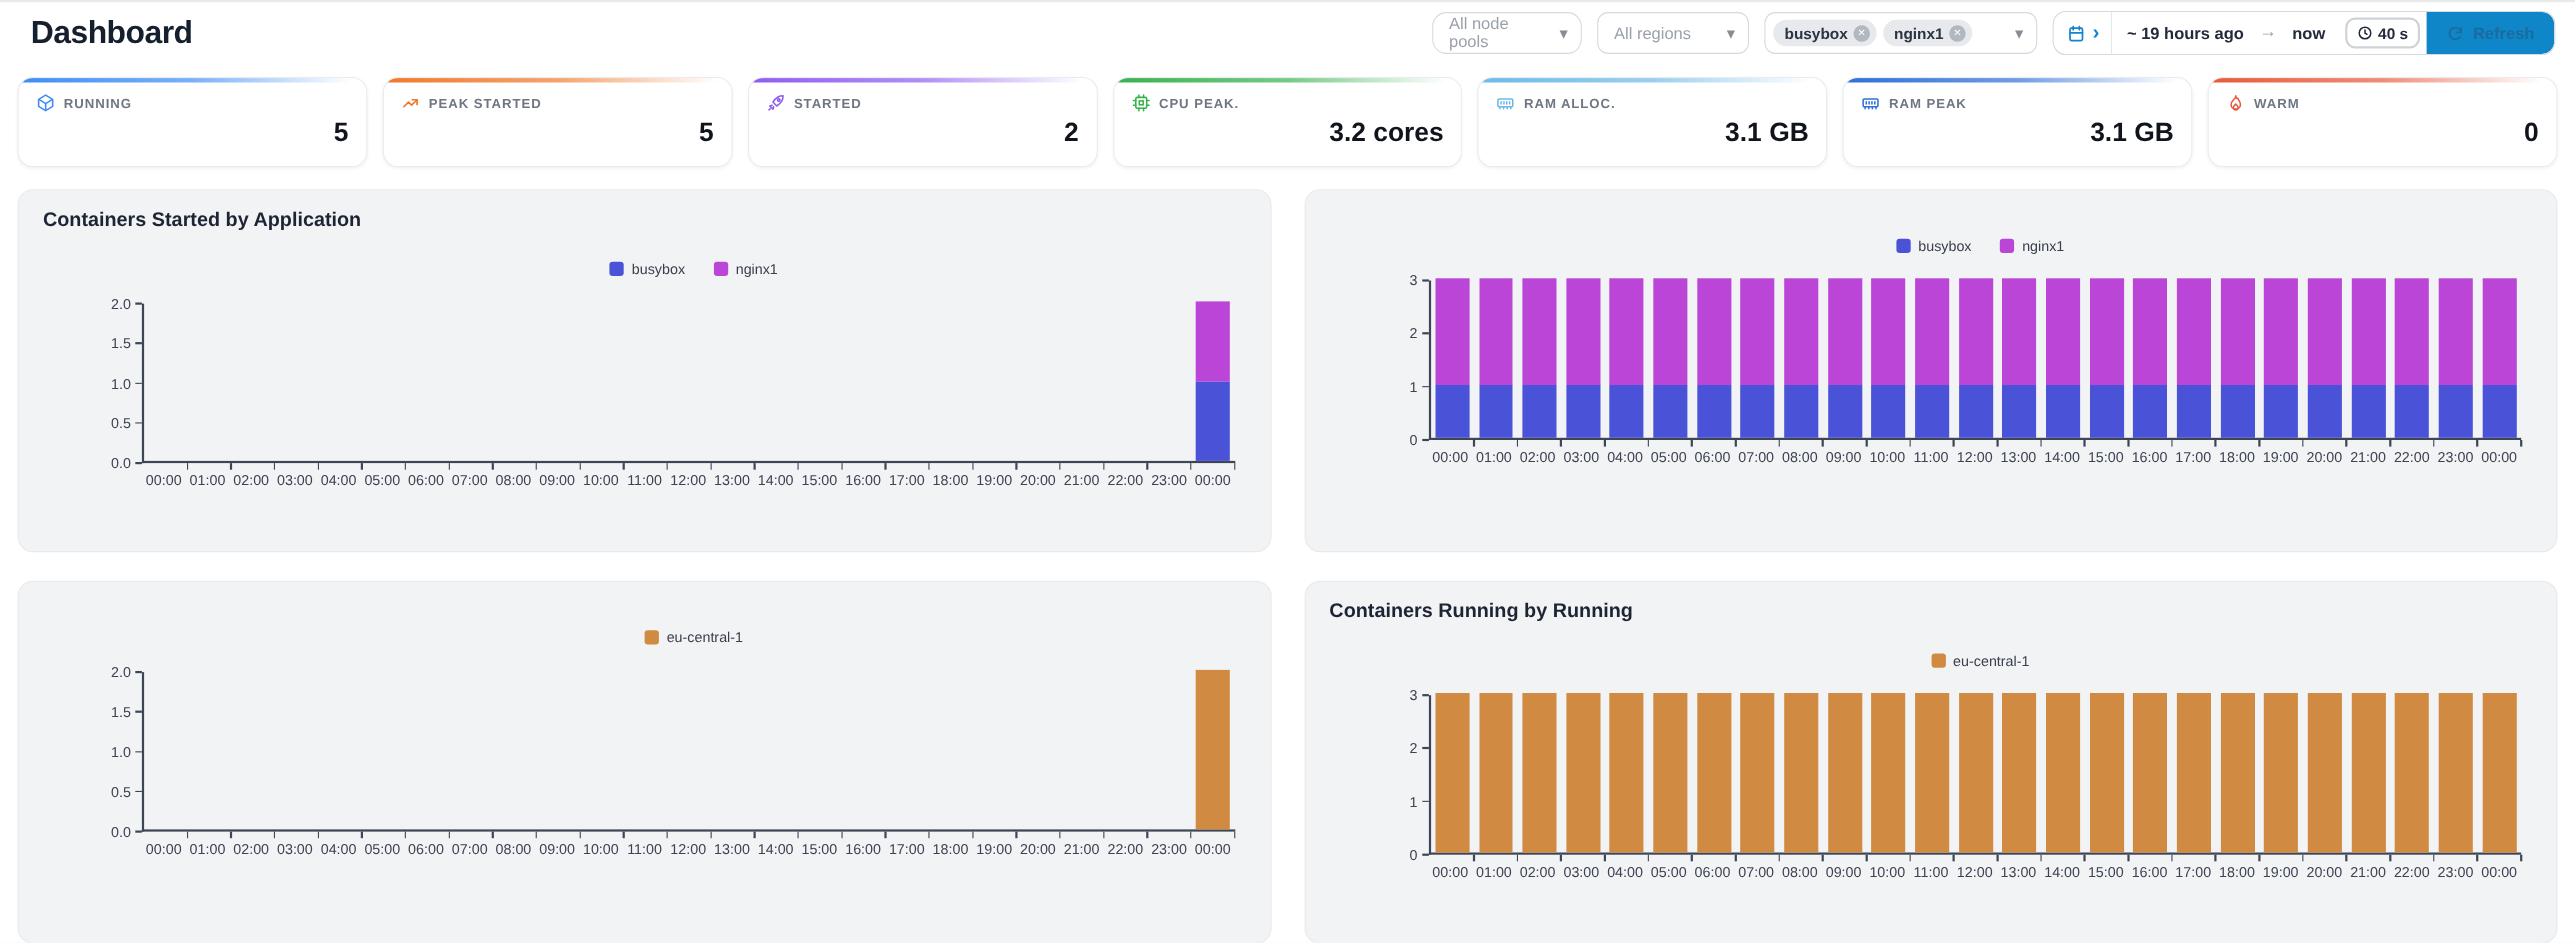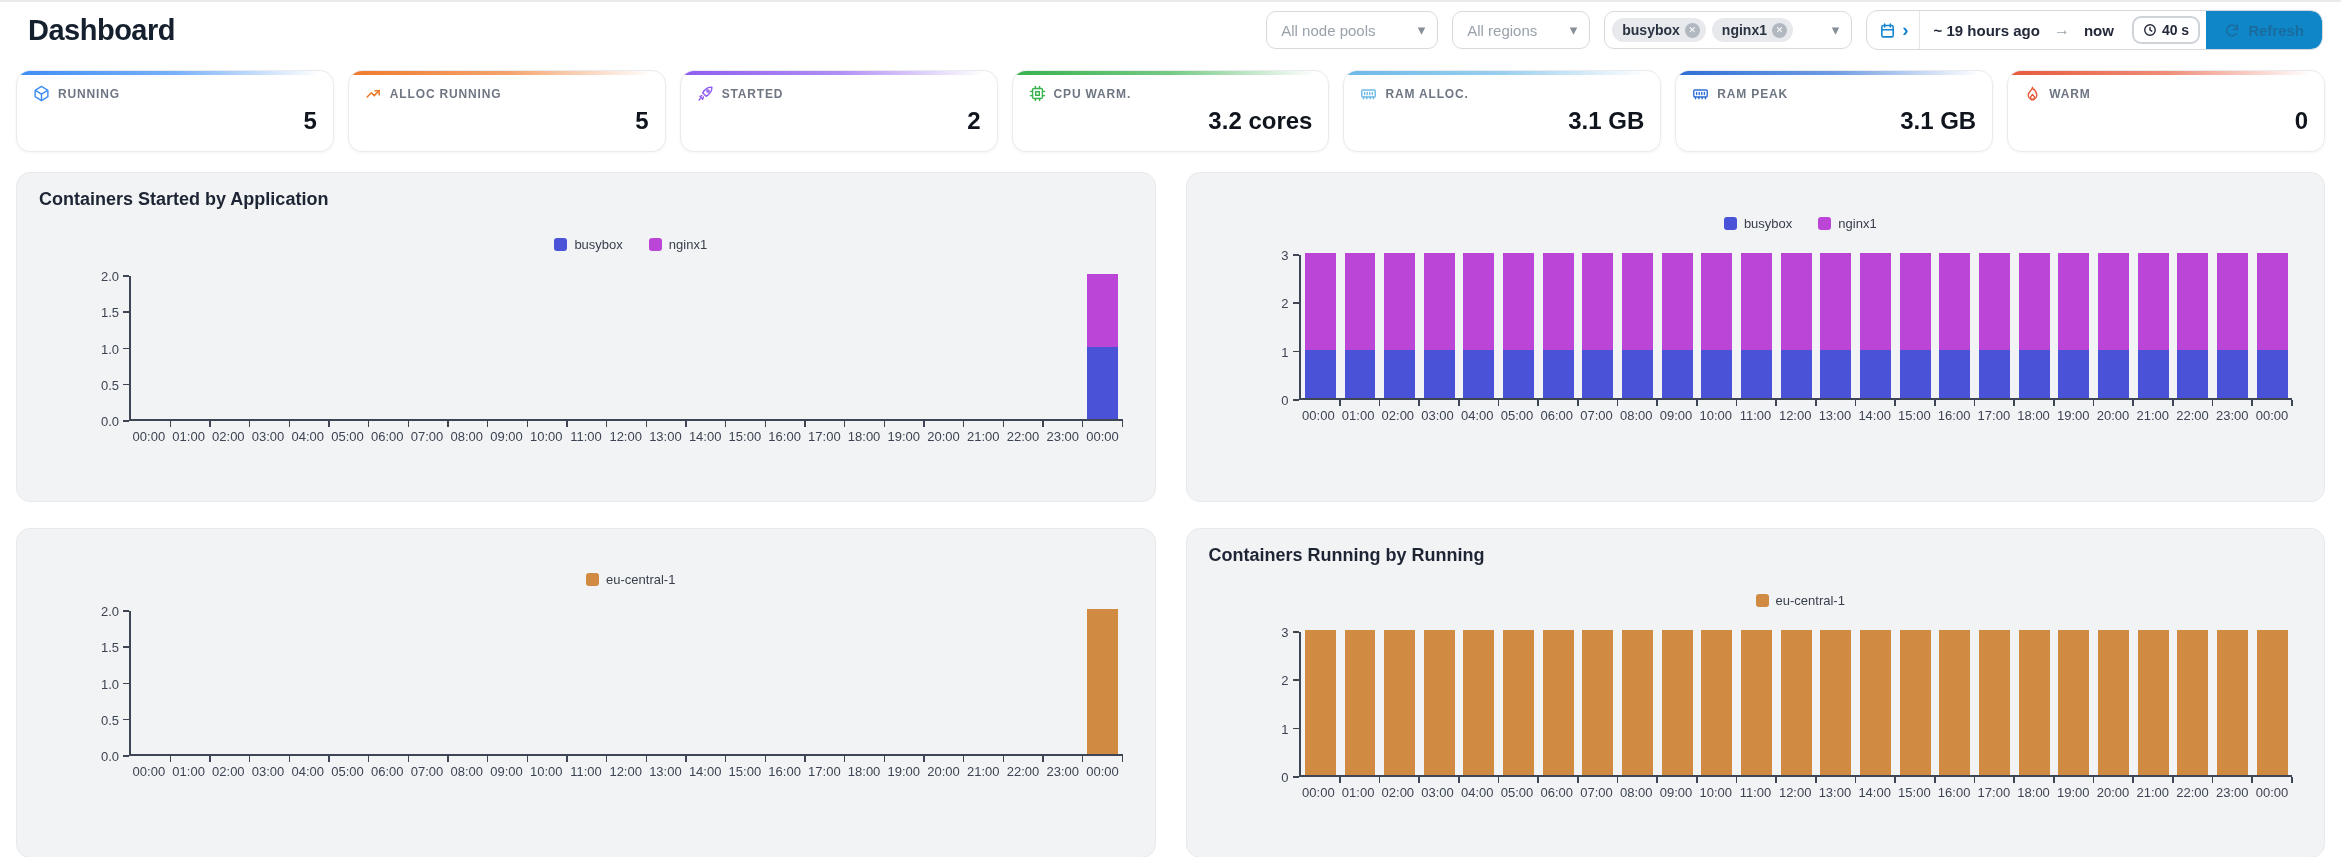--- a/index.html
+++ b/index.html
@@ -14,21 +14,21 @@
   
   .header { height: 56px; display: flex; align-items: center; justify-content: space-between; padding: 0 18px 0 28px; }
   .page-title { font-size: 29px; font-weight: 800; color: #15202e; letter-spacing: -0.5px; }
   .controls { display: flex; align-items: center; gap: 14px; }
   .select {
     height: 38px; background: #fff; border: 1px solid #d6dade; border-radius: 10px;
     display: flex; align-items: center; justify-content: space-between; padding: 0 12px 0 14px; cursor: pointer;
   }
   .select .ph { color: #9aa1ab; font-size: 15px; }
   .caret { color: #868e96; font-size: 15px; margin-left: 14px; }
-  .sel-nodepools { width: 172px; }
+  .sel-nodepools { width: 136px; border-radius: 13px; }
   .sel-regions  { width: 138px; }
   .multiselect { width: 248px; height: 38px; background: #fff; border: 1px solid #d6dade; border-radius: 10px;
     display: flex; align-items: center; padding: 0 12px 0 7px; cursor: pointer; }
   .chips { display: flex; gap: 6px; flex: 1; }
   .chip { background: #e7e9ec; border-radius: 13px; padding: 4px 6px 4px 10px; display: flex; align-items: center; gap: 5px;
     font-size: 14px; font-weight: 700; color: #2b3342; }
   .chip-x { width: 15px; height: 15px; border-radius: 50%; background: #b2b8bf; color: #fff; font-size: 9px;
     display: flex; align-items: center; justify-content: center; cursor: pointer; }
   
   .timegroup { height: 40px; background: #fff; border: 1px solid #d6dade; border-radius: 12px; display: flex; align-items: center; overflow: hidden; }
@@ -154,21 +154,21 @@
     <div class="card">
       <div class="card-accent" style="background: linear-gradient(90deg, rgb(240, 121, 42), rgba(240, 121, 42, 0.69) 50%, rgba(240, 121, 42, 0) 96%);"></div>
       <div class="card-body">
         <div class="card-top">
           <span class="card-icon" style="color: rgb(240, 121, 42);">
             <svg viewBox="0 0 24 24" fill="none" stroke="currentColor" stroke-width="2.2" stroke-linecap="round" stroke-linejoin="round">
               <path d="M3 17l6-6 4 4 7-7"></path>
               <path d="M14 8h6v6"></path>
             </svg>
           </span>
-          <span class="card-label">ALLOC RUNNING</span>
+          <span class="card-label">PEAK STARTED</span>
         </div>
         <div class="card-value">5</div>
       </div>
     </div>
     <div class="card">
       <div class="card-accent" style="background: linear-gradient(90deg, rgb(142, 92, 240), rgba(142, 92, 240, 0.69) 50%, rgba(142, 92, 240, 0) 96%);"></div>
       <div class="card-body">
         <div class="card-top">
           <span class="card-icon" style="color: rgb(142, 92, 240);">
             <svg viewBox="0 0 24 24" fill="none" stroke="currentColor" stroke-width="2" stroke-linecap="round" stroke-linejoin="round">
@@ -187,21 +187,21 @@
       <div class="card-accent" style="background: linear-gradient(90deg, rgb(55, 178, 77), rgba(55, 178, 77, 0.69) 50%, rgba(55, 178, 77, 0) 96%);"></div>
       <div class="card-body">
         <div class="card-top">
           <span class="card-icon" style="color: rgb(55, 178, 77);">
             <svg viewBox="0 0 24 24" fill="none" stroke="currentColor" stroke-width="2" stroke-linecap="round">
               <rect x="5" y="5" width="14" height="14" rx="2"></rect>
               <rect x="9.5" y="9.5" width="5" height="5"></rect>
               <path d="M9 2v3M15 2v3M9 19v3M15 19v3M2 9h3M2 15h3M19 9h3M19 15h3"></path>
             </svg>
           </span>
-          <span class="card-label">CPU WARM.</span>
+          <span class="card-label">CPU PEAK.</span>
         </div>
         <div class="card-value">3.2 cores</div>
       </div>
     </div>
     <div class="card">
       <div class="card-accent" style="background: linear-gradient(90deg, rgb(108, 185, 232), rgba(108, 185, 232, 0.69) 50%, rgba(108, 185, 232, 0) 96%);"></div>
       <div class="card-body">
         <div class="card-top">
           <span class="card-icon" style="color: rgb(108, 185, 232);">
             <svg viewBox="0 0 24 24" fill="none" stroke="currentColor" stroke-width="2" stroke-linecap="round">

